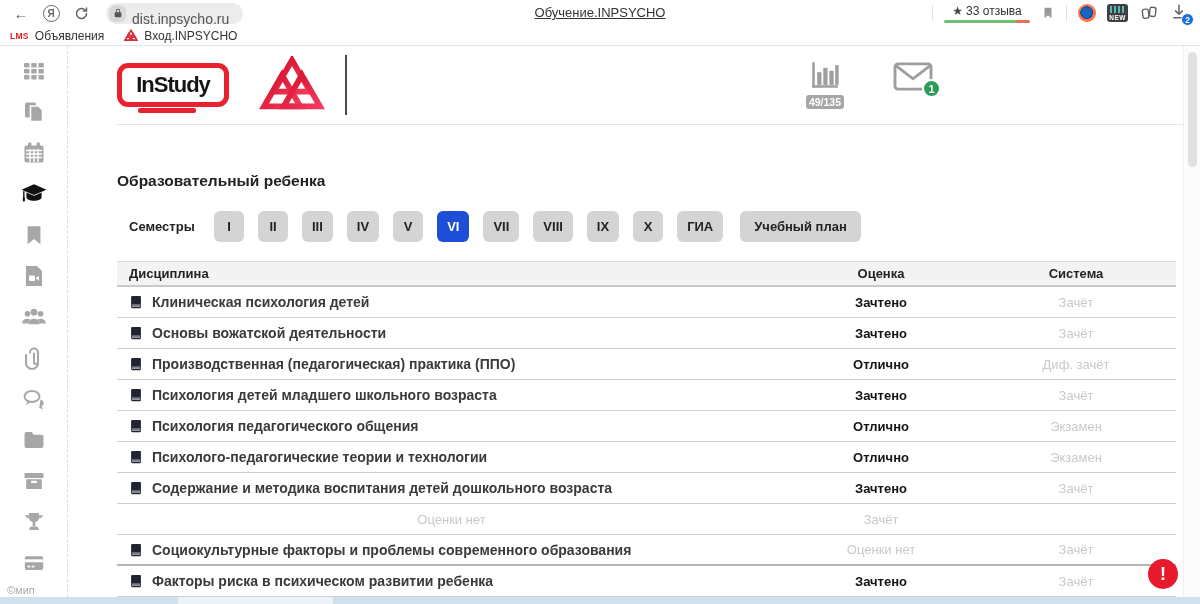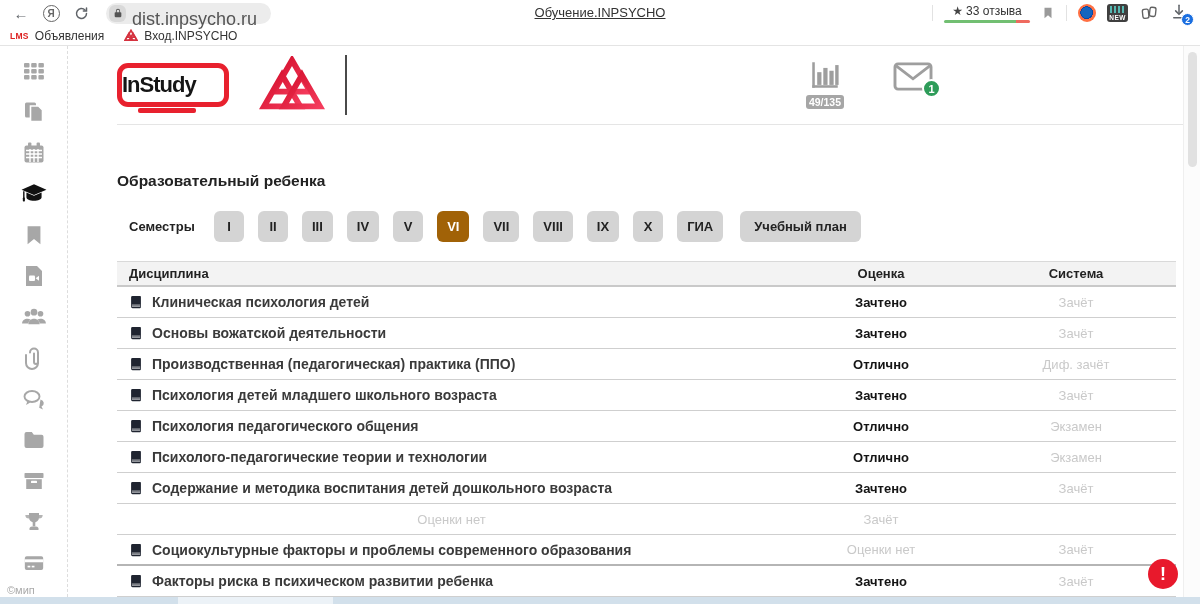--- a/index.html
+++ b/index.html
@@ -9,21 +9,21 @@
     background:#fff; position:relative; overflow:hidden; color:#333;
   }
   svg { display:block; }
 
   
   .topbar { height:26px; display:flex; align-items:center; padding:0 10px; position:relative; background:#fff; }
   .nav-btn { display:flex; align-items:center; justify-content:center; width:22px; height:20px; color:#5f6368; margin-right:8px; font-size:15px; }
   .ya-circle { width:17px; height:17px; border:1.6px solid #666; border-radius:50%; font-size:10px; font-weight:bold; color:#666; display:flex; align-items:center; justify-content:center; }
   .addr-pill { display:flex; align-items:center; gap:6px; background:#ececec; border-radius:11px; height:21px; padding:0 14px 0 3px; margin-left:6px; }
   .lock-chip { width:17px; height:17px; background:#d9d9d9; border-radius:6px; display:flex; align-items:center; justify-content:center; }
-  .addr-text { font-size:18px; color:#555;margin-top:12px; }
+  .addr-text { font-size:14px; color:#555;margin-top:12px; }
   .tab-title { position:absolute; left:420px; width:360px; top:5px; text-align:center; font-size:13px; color:#333;text-decoration:underline; }
   .top-right { margin-left:auto; display:flex; align-items:center; gap:11px; }
   .sep { width:1px; height:16px; background:#e2e2e2; }
   .reviews { display:flex; flex-direction:column; align-items:center; }
   .reviews-line { display:flex; align-items:center; gap:3px; font-size:12px; color:#333; }
   .star { color:#444; font-size:12px; }
   .reviews-bar { width:86px; height:3px; border-radius:2px; margin-top:2px;
     background:linear-gradient(to right,#72bf72 0 84%, #ef6a5f 84% 100%); }
   .flag-ic { color:#9a9a9a; }
   .ext-circle { width:18px; height:18px; border-radius:50%;
@@ -43,39 +43,39 @@
   
   .main { display:flex; height:551px; position:relative; }
   .sidebar { width:68px; border-right:1px dashed #ddd; display:flex; flex-direction:column; align-items:center; padding-top:12px; gap:15px; position:relative; flex-shrink:0; }
   .sb-ic { width:26px; height:26px; color:#a7a7a7; display:flex; align-items:center; justify-content:center; cursor:pointer; }
   .sb-ic.active { color:#111; }
   .copyright { position:absolute; bottom:1px; left:7px; font-size:11px; color:#aaa; }
 
   .content { flex:1; position:relative; padding-left:49px; }
 
   .site-header { height:79px; border-bottom:1px solid #e5e5e5; display:flex; align-items:center; position:relative; }
-  .logo-instudy { width:112px; height:44px; border:5px solid #e8212e; border-radius:11px; display:flex; align-items:center; justify-content:flex-start; position:relative; }
+  .logo-instudy { width:112px; height:44px; border:5px solid #e8212e; border-radius:11px; display:flex; align-items:center; justify-content:center; position:relative; }
   .logo-instudy .logo-txt { font-size:22px; font-weight:bold; color:#151515; letter-spacing:-1px; }
   .logo-instudy::after { content:""; position:absolute; left:16px; bottom:-11px; width:58px; height:5px; background:#e8212e; border-radius:2px; }
   .logo-mip { margin-left:30px; }
   .hdr-divider { width:2px; height:60px; background:#4a4a4a; margin:0 16px 0 20px; }
   .inst-name { font-size:15px; font-weight:bold; color:#3f3f3f; line-height:19px; }
 
   .chart-wrap { position:absolute; left:686px; top:12px; width:44px; text-align:center; }
   .chart-badge { margin-top:-4px; background:#a6a6a6; color:#fff; border-radius:3px; font-size:10.5px; font-weight:bold; padding:1px 3px; display:inline-block; }
   .mail-wrap { position:absolute; left:776px; top:16px; }
   .mail-badge { position:absolute; right:-8px; bottom:-7px; width:19px; height:19px; border-radius:50%; background:#2e9c59; color:#fff; font-size:11px; font-weight:bold; display:flex; align-items:center; justify-content:center; border:2px solid #fff; }
 
   .page-title { margin-top:47px; font-size:15.5px; font-weight:bold; color:#222; }
 
   .sem-row { display:flex; align-items:center; margin-top:21px; }
   .sem-label { font-size:13px; font-weight:bold; color:#222; width:85px;margin-left:12px; }
   .sem-btns { display:flex; align-items:center; gap:14px; }
   .sem-btn { height:31px; min-width:30px; padding:0 10px; border:none; border-radius:6px; background:#d4d4d4; color:#222; font-family:inherit; font-size:13px; font-weight:bold; display:flex; align-items:center; justify-content:center; cursor:pointer; }
-  .sem-btn.active { background:#a16207; color:#fff; }
+  .sem-btn.active { background:#1d4ed8; color:#fff; }
   .sem-btn.wide { margin-left:3px; padding:0 14px; }
 
   .grades-table { margin-top:19px; width:1059px; }
   .thead, .trow { display:grid; grid-template-columns:1fr 190px 200px; align-items:center; }
   .thead { height:26px; background:#f3f3f3; border-top:1px solid #d9d9d9; border-bottom:2px solid #c9c9c9; font-size:13px; font-weight:bold; color:#222; }
   .h-disc { padding-left:12px; }
   .h-grade, .h-sys { text-align:center; }
   .trow { height:31px; border-bottom:1px solid #cfcfcf; }
   .trow.thick { border-bottom-width:2px; border-bottom-color:#b5b5b5; }
   .cell-disc { display:flex; align-items:center; gap:9px; padding-left:12px; font-size:14px; color:#3a3a3a; cursor:pointer;font-weight:bold; }

